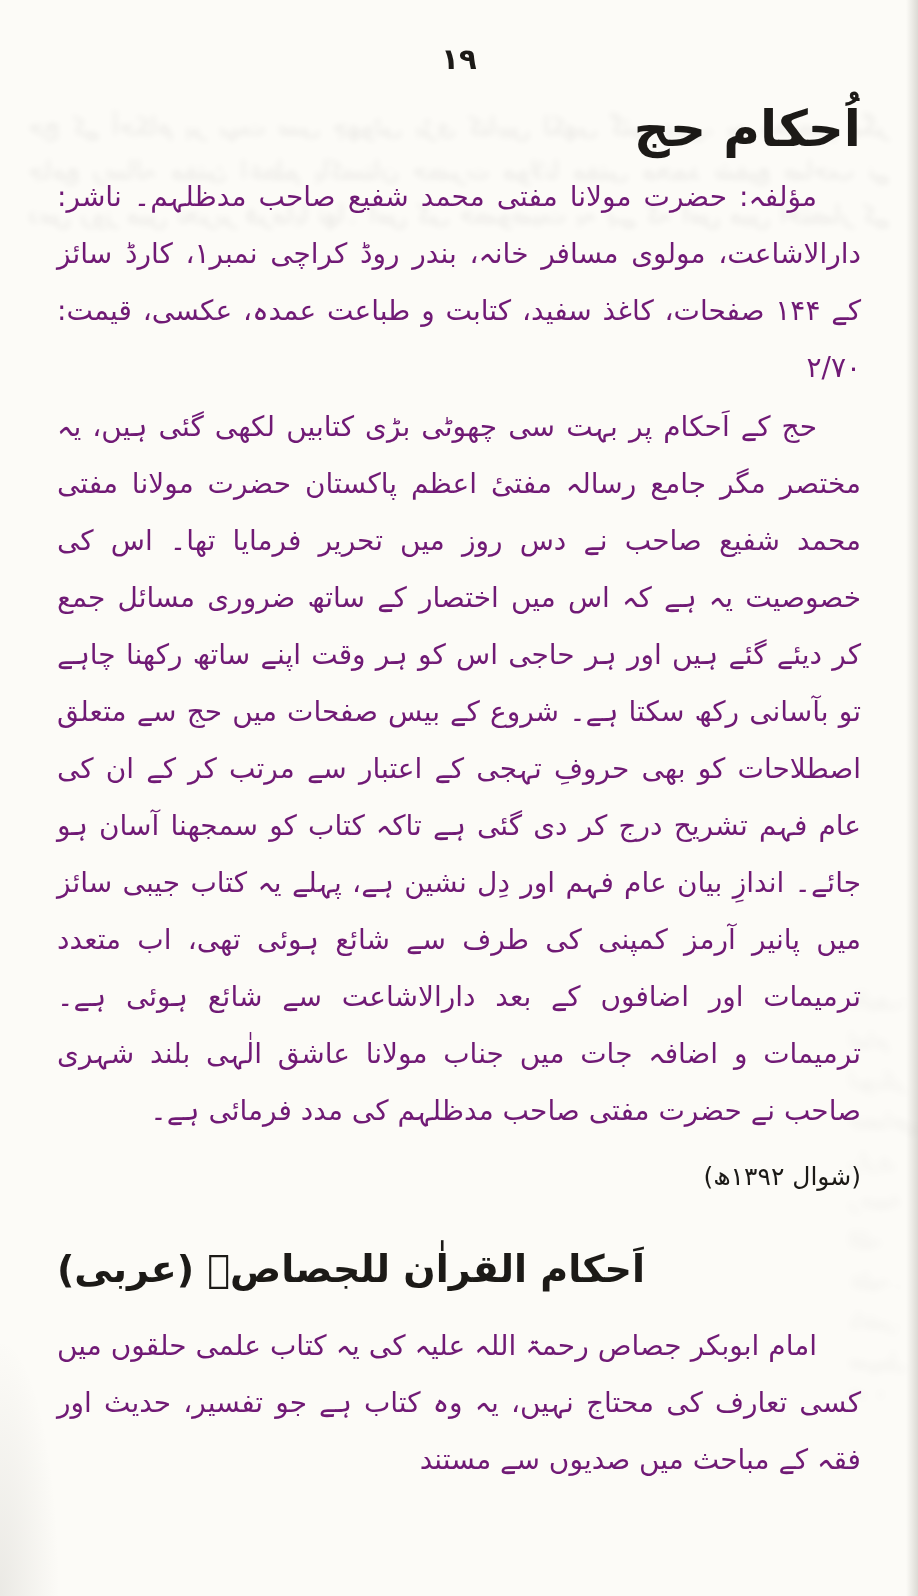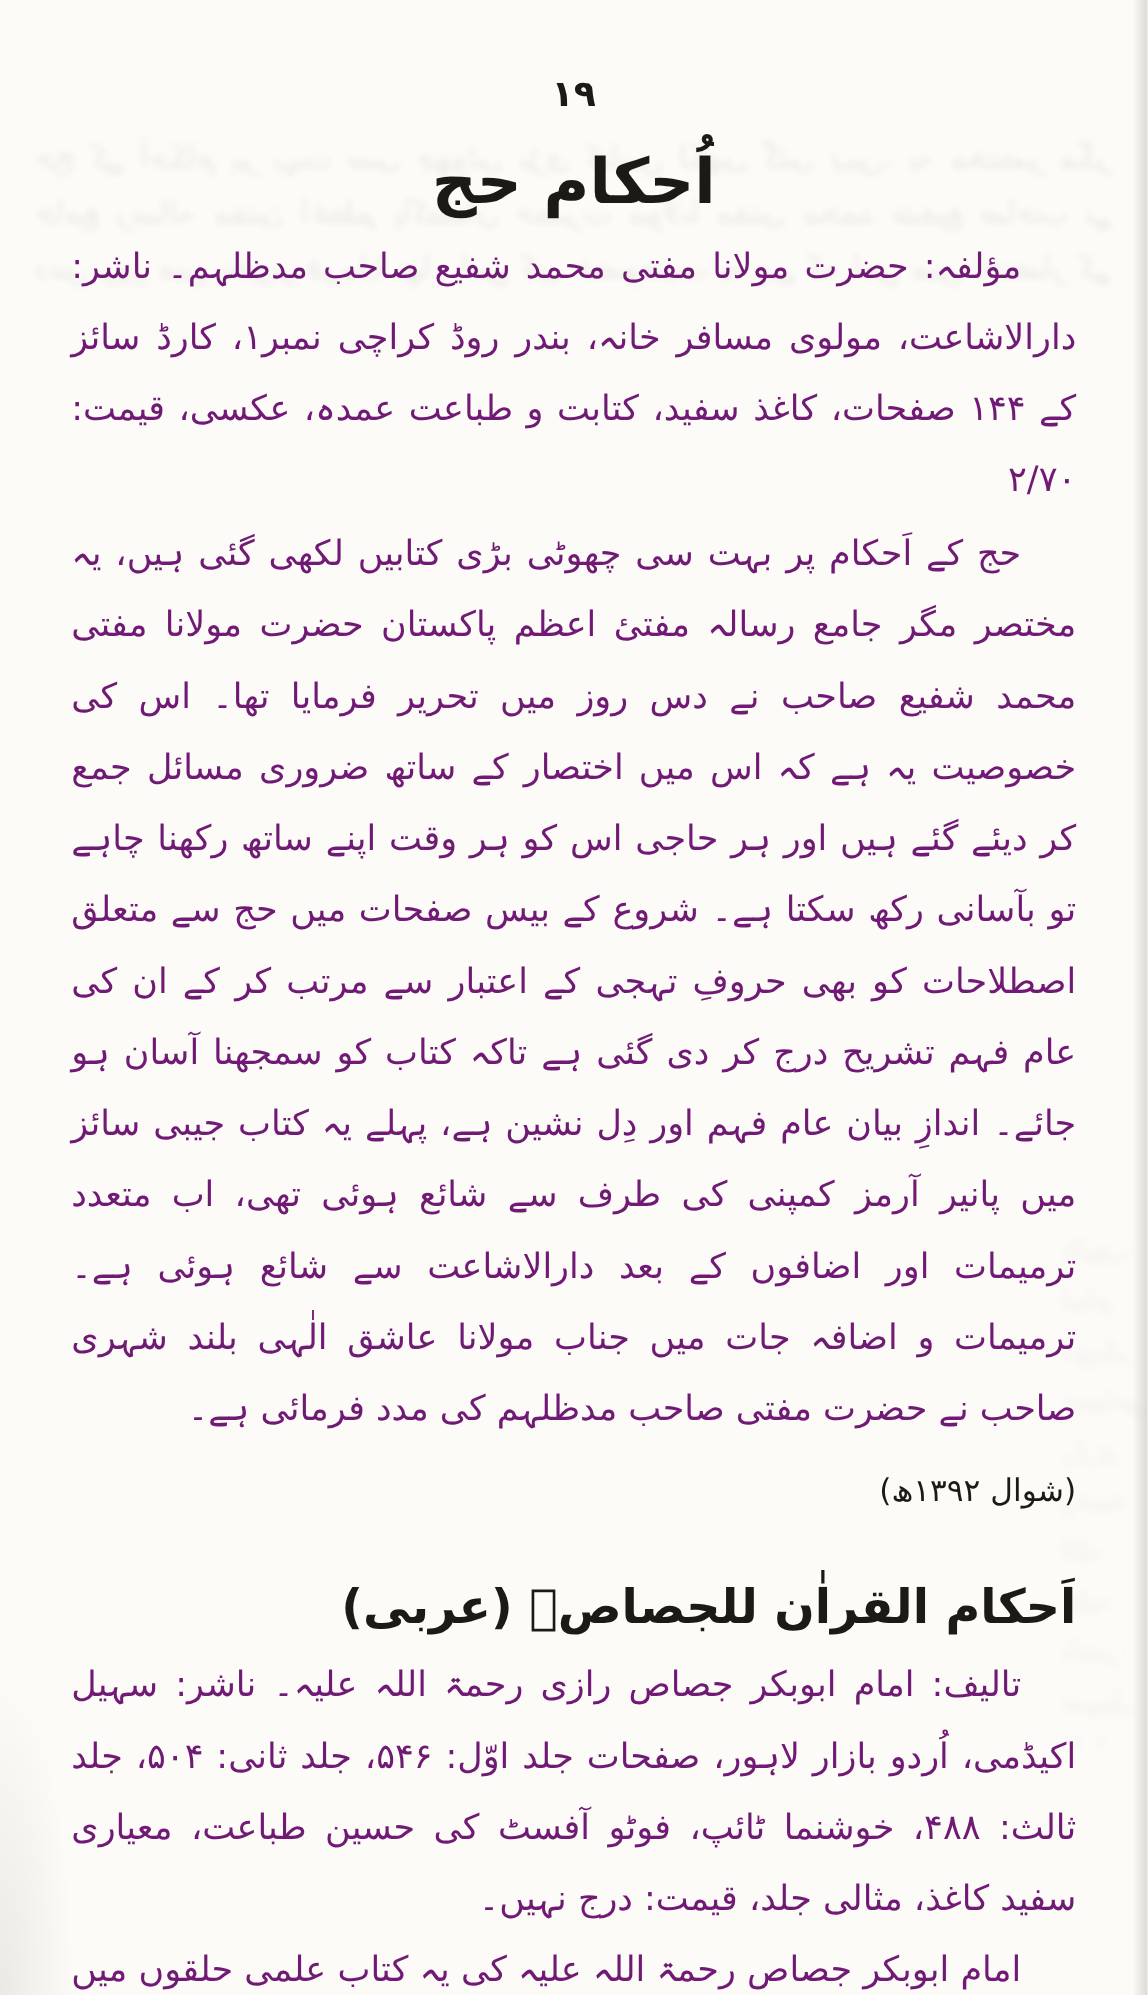--- a/index.html
+++ b/index.html
@@ -47,46 +47,46 @@
     background: radial-gradient(ellipse at 0% 100%, rgba(80,75,65,0.10), transparent 70%);
     pointer-events: none;
   }
   .text {
     position: absolute; top: 0; right: 57px; left: 57px;
     direction: rtl;
   }
   .page-number {
     text-align: center;
     font-size: 29px; font-weight: 700;
-    padding-top: 58px;
+    padding-top: 42px;
   }
   .title1 {
     margin: 24px 0 8px;
-    text-align: center;
+    text-align: right;
     font-size: 50px; font-weight: 700;
     letter-spacing: 1px;
   }
   .para {
     margin: 0;
     font-size: 28px;
     line-height: 57px;
     text-align: justify;
     color: #701a75;
   }
   .para.indent { text-indent: 44px; }
   .p-publisher1 { margin-top: 10px; }
   .p-review1 { margin-top: 2px; }
   .date-note {
     margin: 14px 0 0;
     font-size: 25px;
     line-height: 48px;
   }
   .title2 {
-    margin: 46px 0 12px;
-    text-align: right;
+    margin: 46px 0 26px;
+    text-align: left;
     font-size: 38px; font-weight: 700;
   }
 </style>
 </head>
 <body>
 
 <div class="page">
 
   <div class="ghost">حج کے اَحکام پر بہت سی چھوٹی بڑی کتابیں لکھی گئی ہیں، یہ مختصر مگر جامع رسالہ مفتیٔ اعظم پاکستان حضرت مولانا مفتی محمد شفیع صاحب نے دس روز میں تحریر فرمایا تھا۔ اس کی خصوصیت یہ ہے کہ اس میں اختصار کے ساتھ ضروری مسائل جمع کر دیئے گئے ہیں اور ہر حاجی اس کو ہر وقت اپنے ساتھ رکھنا چاہے تو بآسانی رکھ سکتا ہے۔ شروع کے بیس صفحات میں حج سے متعلق اصطلاحات کو بھی حروفِ تہجی کے اعتبار سے مرتب کر کے ان کی عام فہم تشریح درج کر دی گئی ہے تاکہ کتاب کو سمجھنا آسان ہو جائے۔ اندازِ بیان عام فہم اور دِل نشین ہے، پہلے یہ کتاب جیبی سائز میں پانیر آرمز کمپنی کی طرف سے شائع ہوئی تھی، اب متعدد ترمیمات اور اضافوں کے بعد دارالاشاعت سے شائع ہوئی ہے۔ ترمیمات و اضافہ جات میں جناب مولانا عاشق الٰہی بلند شہری صاحب نے حضرت مفتی صاحب مدظلہم کی مدد فرمائی ہے۔</div>
   <div class="ghost2">تالیف: امام ابوبکر جصاص رازی رحمۃ اللہ علیہ۔ ناشر: سہیل اکیڈمی، اُردو بازار لاہور، صفحات جلد اوّل: ۵۴۶، جلد ثانی: ۵۰۴، جلد ثالث: ۴۸۸، خوشنما ٹائپ، فوٹو آفسٹ کی حسین طباعت، معیاری سفید کاغذ، مثالی جلد، قیمت: درج نہیں۔</div>
@@ -100,18 +100,17 @@
     <h1 class="title1">اُحکام حج</h1>
 
     <p class="para indent p-publisher1">مؤلفہ: حضرت مولانا مفتی محمد شفیع صاحب مدظلہم۔ ناشر: دارالاشاعت، مولوی مسافر خانہ، بندر روڈ کراچی نمبر۱، کارڈ سائز کے ۱۴۴ صفحات، کاغذ سفید، کتابت و طباعت عمدہ، عکسی، قیمت: ۲/۷۰</p>
 
     <p class="para indent p-review1">حج کے اَحکام پر بہت سی چھوٹی بڑی کتابیں لکھی گئی ہیں، یہ مختصر مگر جامع رسالہ مفتیٔ اعظم پاکستان حضرت مولانا مفتی محمد شفیع صاحب نے دس روز میں تحریر فرمایا تھا۔ اس کی خصوصیت یہ ہے کہ اس میں اختصار کے ساتھ ضروری مسائل جمع کر دیئے گئے ہیں اور ہر حاجی اس کو ہر وقت اپنے ساتھ رکھنا چاہے تو بآسانی رکھ سکتا ہے۔ شروع کے بیس صفحات میں حج سے متعلق اصطلاحات کو بھی حروفِ تہجی کے اعتبار سے مرتب کر کے ان کی عام فہم تشریح درج کر دی گئی ہے تاکہ کتاب کو سمجھنا آسان ہو جائے۔ اندازِ بیان عام فہم اور دِل نشین ہے، پہلے یہ کتاب جیبی سائز میں پانیر آرمز کمپنی کی طرف سے شائع ہوئی تھی، اب متعدد ترمیمات اور اضافوں کے بعد دارالاشاعت سے شائع ہوئی ہے۔ ترمیمات و اضافہ جات میں جناب مولانا عاشق الٰہی بلند شہری صاحب نے حضرت مفتی صاحب مدظلہم کی مدد فرمائی ہے۔</p>
 
     <p class="date-note">(شوال ۱۳۹۲ھ)</p>
 
     <h2 class="title2">اَحکام القراٰن للجصاصؒ (عربی)</h2>
 
-    <p class="para indent">تالیف: امام ابوبکر جصاص رازی رحمۃ اللہ علیہ۔ ناشر: سہیل اکیڈمی، اُردو بازار لاہور، صفحات جلد اوّل: ۵۴۶، جلد ثانی: ۵۰۴، جلد ثالث: ۴۸۸، خوشنما ٹائپ، فوٹو آفسٹ کی حسین طباعت، معیاری سفید کاغذ، مثالی جلد، قیمت: درج نہیں۔</p>
 
     <p class="para indent">امام ابوبکر جصاص رحمۃ اللہ علیہ کی یہ کتاب علمی حلقوں میں کسی تعارف کی محتاج نہیں، یہ وہ کتاب ہے جو تفسیر، حدیث اور فقہ کے مباحث میں صدیوں سے مستند</p>
 
   </div>
 </div>
 
 </body></html>

